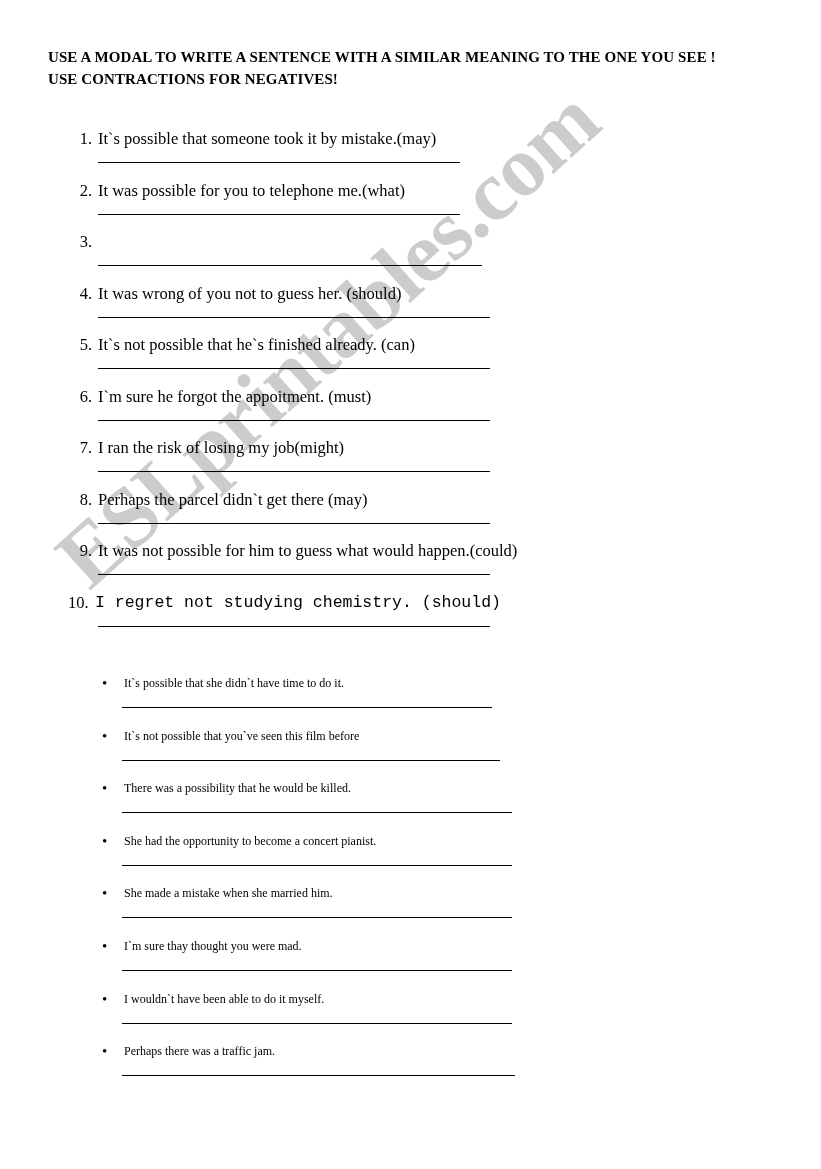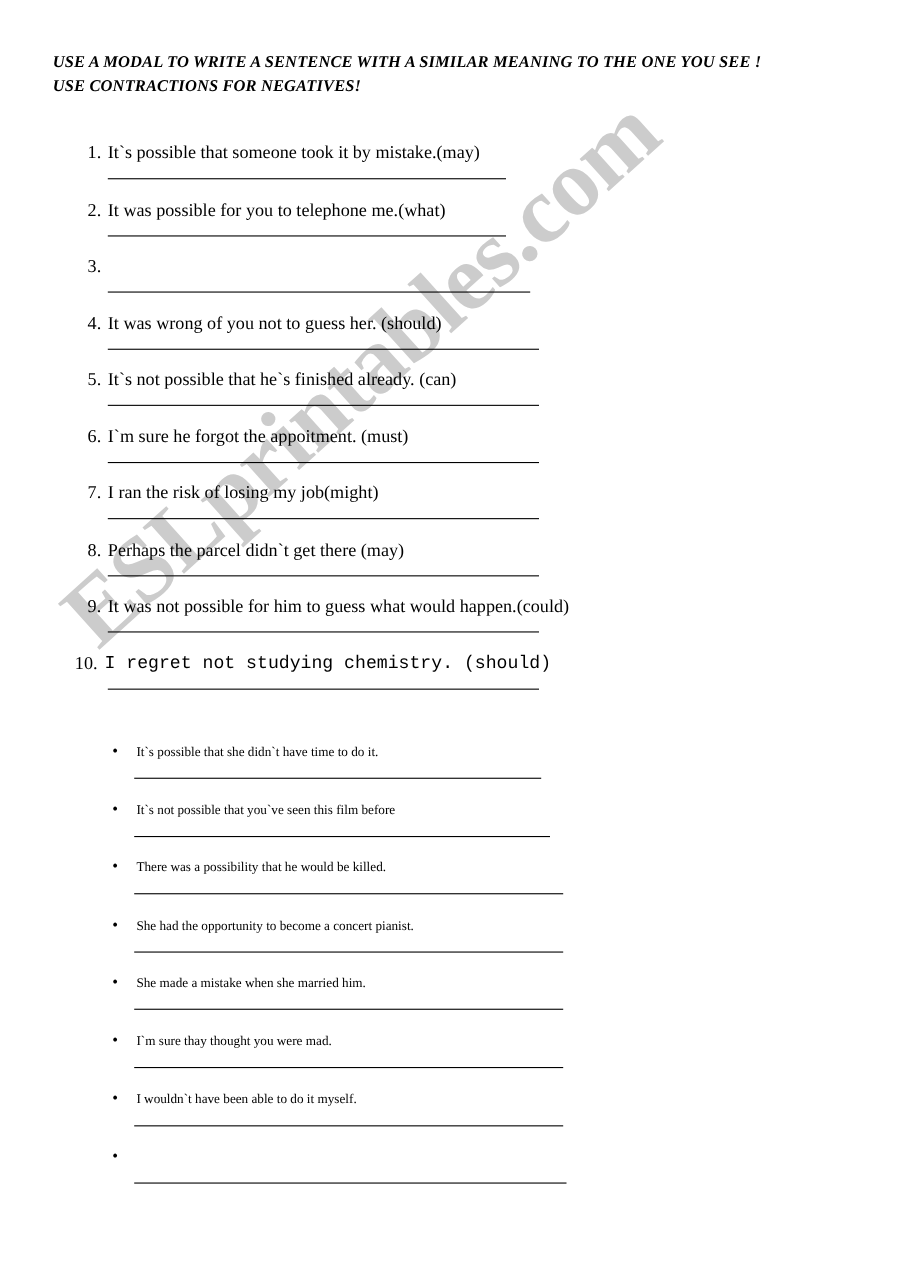--- a/index.html
+++ b/index.html
@@ -44,21 +44,20 @@
     z-index: 2;
   }
 
   
   #heading {
     position: absolute;
     left: 48px;
     top: 46px;
     width: 730px;
     font-weight: bold;
-    font-style: italic;
     font-size: 15px;
     line-height: 22px;
     letter-spacing: 0.1px;
   }
   #heading .hline { display: block; }
 
   
   #numbered {
     position: absolute;
     left: 0;
@@ -231,18 +230,19 @@
           <span class="bul-text">I`m sure thay thought you were mad.</span>
           <div class="bul-rule" style="width: 390px;"></div>
         </div>
         <div class="bul-item">
           <span class="bul-marker">•</span>
           <span class="bul-text">I wouldn`t have been able to do it myself.</span>
           <div class="bul-rule" style="width: 390px;"></div>
         </div>
         <div class="bul-item">
           <span class="bul-marker">•</span>
+          <span class="bul-text">Perhaps there was a traffic jam.</span>
           <div class="bul-rule" style="width: 393px;"></div>
         </div>
       </div>
 
   </div>
 </div>
 
 </body></html>

